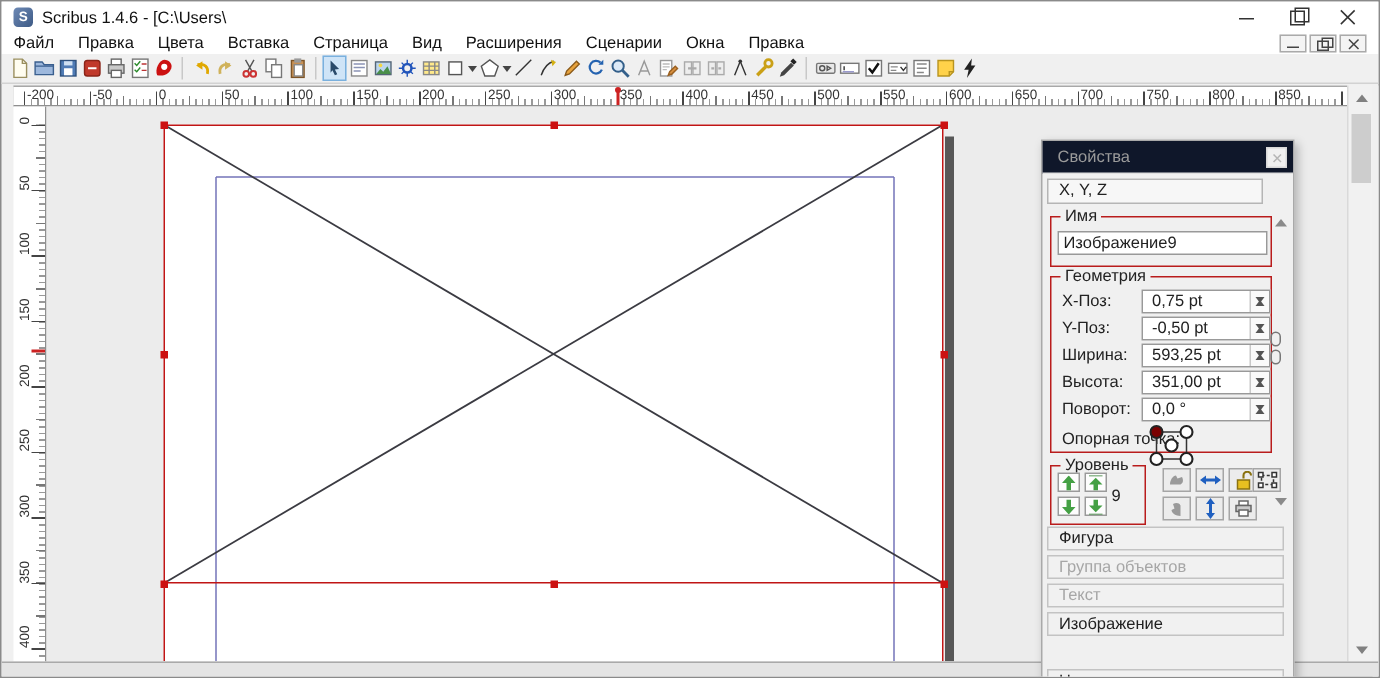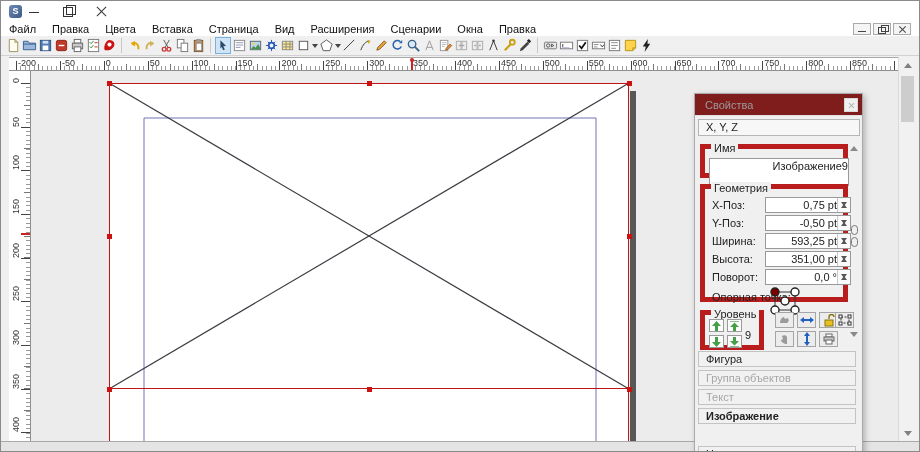--- a/index.html
+++ b/index.html
@@ -71,56 +71,57 @@
   .sbtn-u,.sbtn-d { position:absolute; left:0; width:17px; height:16px; display:flex; align-items:center; justify-content:center; cursor:pointer; }
   .sbtn-u { top:0; } .sbtn-d { bottom:0; }
   .sbtn-u:after { content:""; border:4px solid transparent; border-bottom:5px solid #808080; margin-bottom:4px; }
   .sbtn-d:after { content:""; border:4px solid transparent; border-top:5px solid #808080; margin-top:4px; }
   .sthumb { position:absolute; left:2px; top:19px; width:13px; height:46px; background:#cdcdcd; cursor:pointer; }
   .rfill { position:absolute; left:914px; top:56px; width:6px; height:396px; background:#f0f0f0; }
   .bstrip { position:absolute; left:0; top:440px; width:100%; height:12px; background:#e4e4e4; border-top:1px solid #a9a9a9; }
 
   
   .palette { position:absolute; left:693px; top:92px; width:169px; height:364px; background:#f0f0f0; border:1px solid #a9a9a9; box-shadow:2px 2px 6px rgba(0,0,0,.25); z-index:50; }
-  .pal-title { position:absolute; left:0; top:0; width:100%; height:22px; background:#7f1d1d; border-bottom:1px solid #e0e0e0; }
+  .pal-title { position:absolute; left:0; top:0; width:100%; height:22px; background:#0f172a; border-bottom:1px solid #e0e0e0; }
   .pal-title span { position:absolute; left:10px; top:5px; color:#9a9a9a; }
   .pal-close { position:absolute; right:4px; top:4px; width:14px; height:14px; background:#f0f0f0; border:1px solid #d8d8d8; cursor:pointer; }
   .pal-close:before,.pal-close:after { content:""; position:absolute; left:3px; top:6px; width:7px; border-top:1px solid #b5b5b5; }
   .pal-close:before { transform:rotate(45deg); } .pal-close:after { transform:rotate(-45deg); }
-  .pal-tab { position:absolute; left:3px; top:25px; width:162px; height:17px; background:#f7f7f7; border:1px solid #b5b5b5; line-height:15px; padding-left:7px; cursor:pointer; }
+  .pal-tab { position:absolute; left:3px; top:25px; width:144px; height:17px; background:#f7f7f7; border:1px solid #b5b5b5; line-height:15px; padding-left:7px; cursor:pointer; }
   .pscroll-u,.pscroll-d { position:absolute; left:153px; width:12px; height:10px; cursor:pointer; }
   .pscroll-u:after { content:""; position:absolute; left:2px; top:2px; border:4px solid transparent; border-bottom:5px solid #8a8a8a; }
   .pscroll-d:after { content:""; position:absolute; left:2px; top:2px; border:4px solid transparent; border-top:5px solid #8a8a8a; }
-  .gbox { position:absolute; border:5px solid #b91c1c;text-align:right; }
+  .gbox { position:absolute; border:1px solid #b91c1c; }
   .gleg { position:absolute; top:-7px; left:6px; background:#f0f0f0; padding:0 3px; color:#222; }
-  .tinput { position:absolute; left:4px; top:9px; width:140px; height:28px; background:#fff; border:1px solid #999; line-height:14px; padding-left:3px; }
+  .tinput { position:absolute; left:4px; top:9px; width:140px; height:16px; background:#fff; border:1px solid #999; line-height:14px; padding-left:3px; }
   .frow { position:absolute; left:5px; width:140px; height:16px; }
   .flabel { position:absolute; left:2px; top:2px; color:#222; }
   .spin { position:absolute; left:55px; top:0; width:86px; height:16px; background:#fff; border:1px solid #999; display:flex; }
   .sval { flex:1; line-height:14px; padding-left:6px; }
   .sarr { width:13px; border-left:1px solid #c9c9c9; position:relative; cursor:pointer; background:#fafafa; }
   .sarr:before { content:""; position:absolute; left:3px; top:3px; border:3px solid transparent; border-bottom:4px solid #555; }
   .sarr:after { content:""; position:absolute; left:3px; bottom:3px; border:3px solid transparent; border-top:4px solid #555; }
   .chain { position:absolute; left:146px; top:36px; width:8px; height:30px; }
   .chain i { display:block; width:7px; height:10px; border:1.5px solid #777; border-radius:4px; margin-bottom:2px; }
   .basewidget { position:absolute; left:60px; top:95px; cursor:pointer; }
   .lvl-btn { position:absolute; width:15px; height:13px; border:1px solid #9a9a9a; background:#fdfdfd; cursor:pointer; display:flex; align-items:center; justify-content:center; }
   .lvl-num { position:absolute; left:40px; top:14px; }
   .pbtn { position:absolute; width:19px; height:16px; border:1px solid #a5a5a5; background:#ececec; cursor:pointer; display:flex; align-items:center; justify-content:center; }
   .sect { position:absolute; left:3px; width:158px; height:16px; background:#f1f1f1; border:1px solid #c3c3c3; line-height:14px; padding-left:7px; cursor:pointer; }
   .sect.dis { color:#a6a6a6; }
-  .sect.bold { font-weight:bold; }
+  .sect.bold { font-weight:normal; }
 </style>
 </head>
 <body>
 
 <div id="win">
 
   <div class="titlebar">
     <div class="appicon">S</div>
+    <div class="wtitle">Scribus 1.4.6 - [C:\Users\</div>
     <div class="wbtns">
       <div class="wb wb-min"></div>
       <div class="wb wb-max"></div>
       <div class="wb wb-close"></div>
     </div>
   </div>
 
   <div class="menubar">
     <span class="mitem">Файл</span>
     <span class="mitem">Правка</span>

